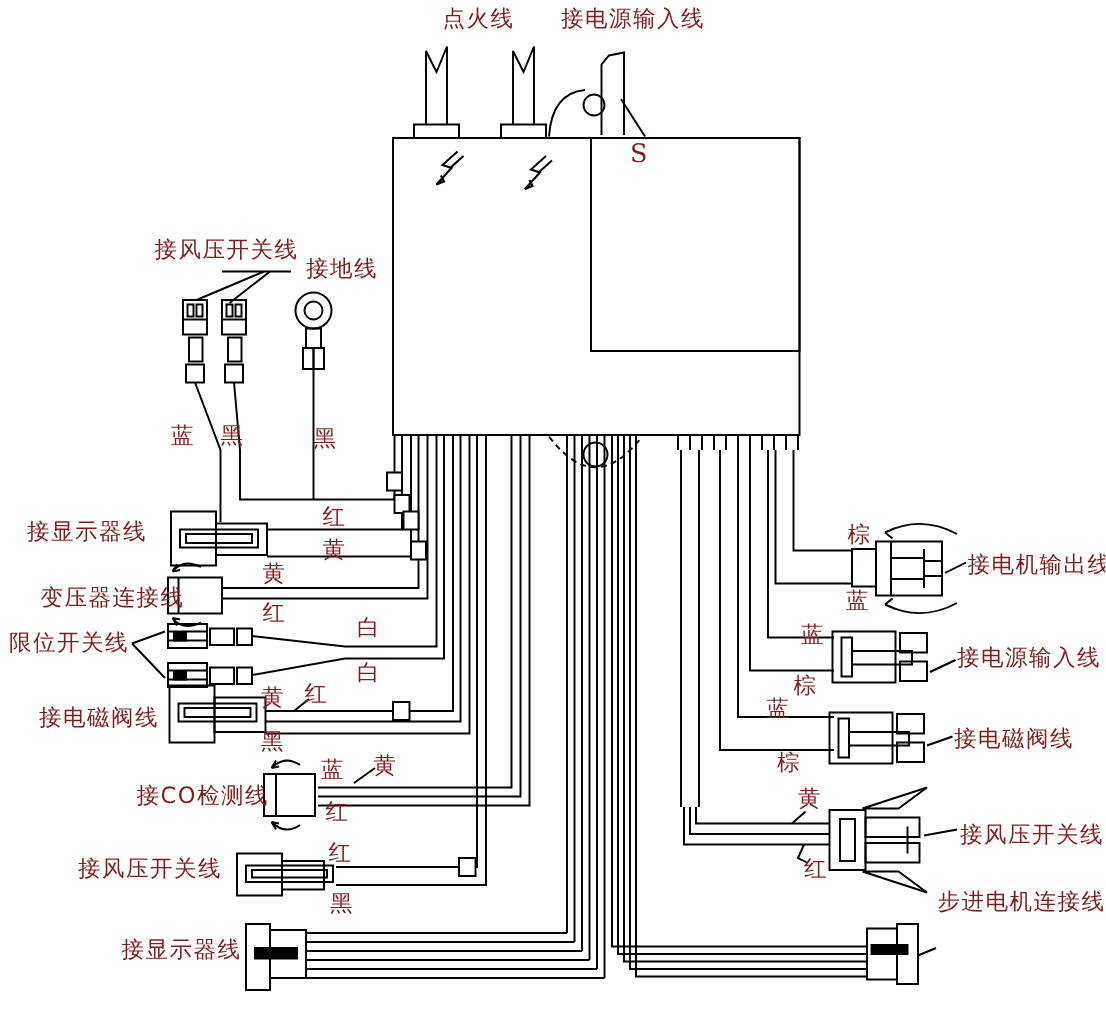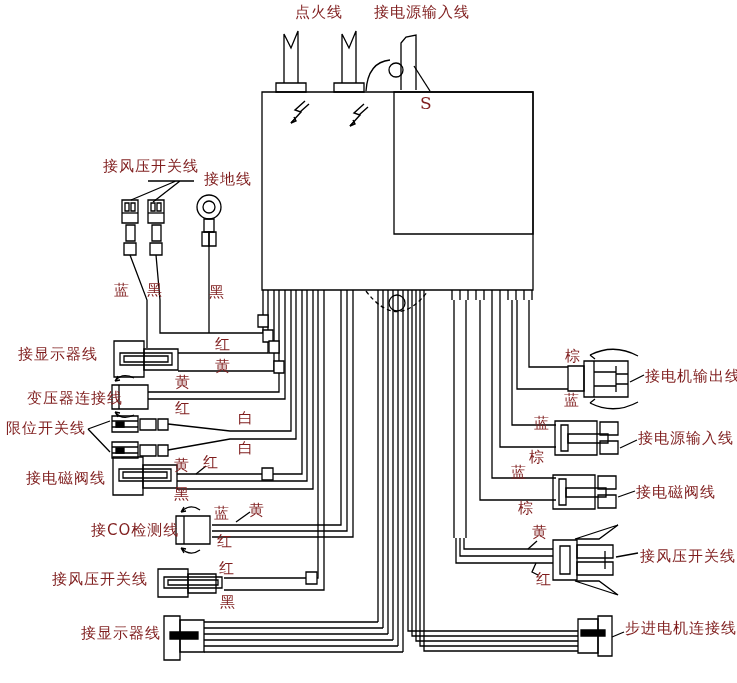--- a/index.html
+++ b/index.html
@@ -287,15 +287,15 @@
   <div class="lbl" style="left:638px;top:430px">接电源输入线</div>
 
   <div class="lbl" style="left:511px;top:464px">蓝</div>
   <div class="lbl" style="left:518px;top:500px">棕</div>
   <div class="lbl" style="left:636px;top:484px">接电磁阀线</div>
 
   <div class="lbl" style="left:532px;top:524px">黄</div>
   <div class="lbl" style="left:536px;top:571px">红</div>
   <div class="lbl" style="left:640px;top:548px">接风压开关线</div>
 
-  <div class="lbl" style="left:625px;top:620px">步进电机连接线</div>
+  <div class="lbl" style="left:625px;top:593px">步进电机连接线</div>
 
 </div>
 
 </body></html>

